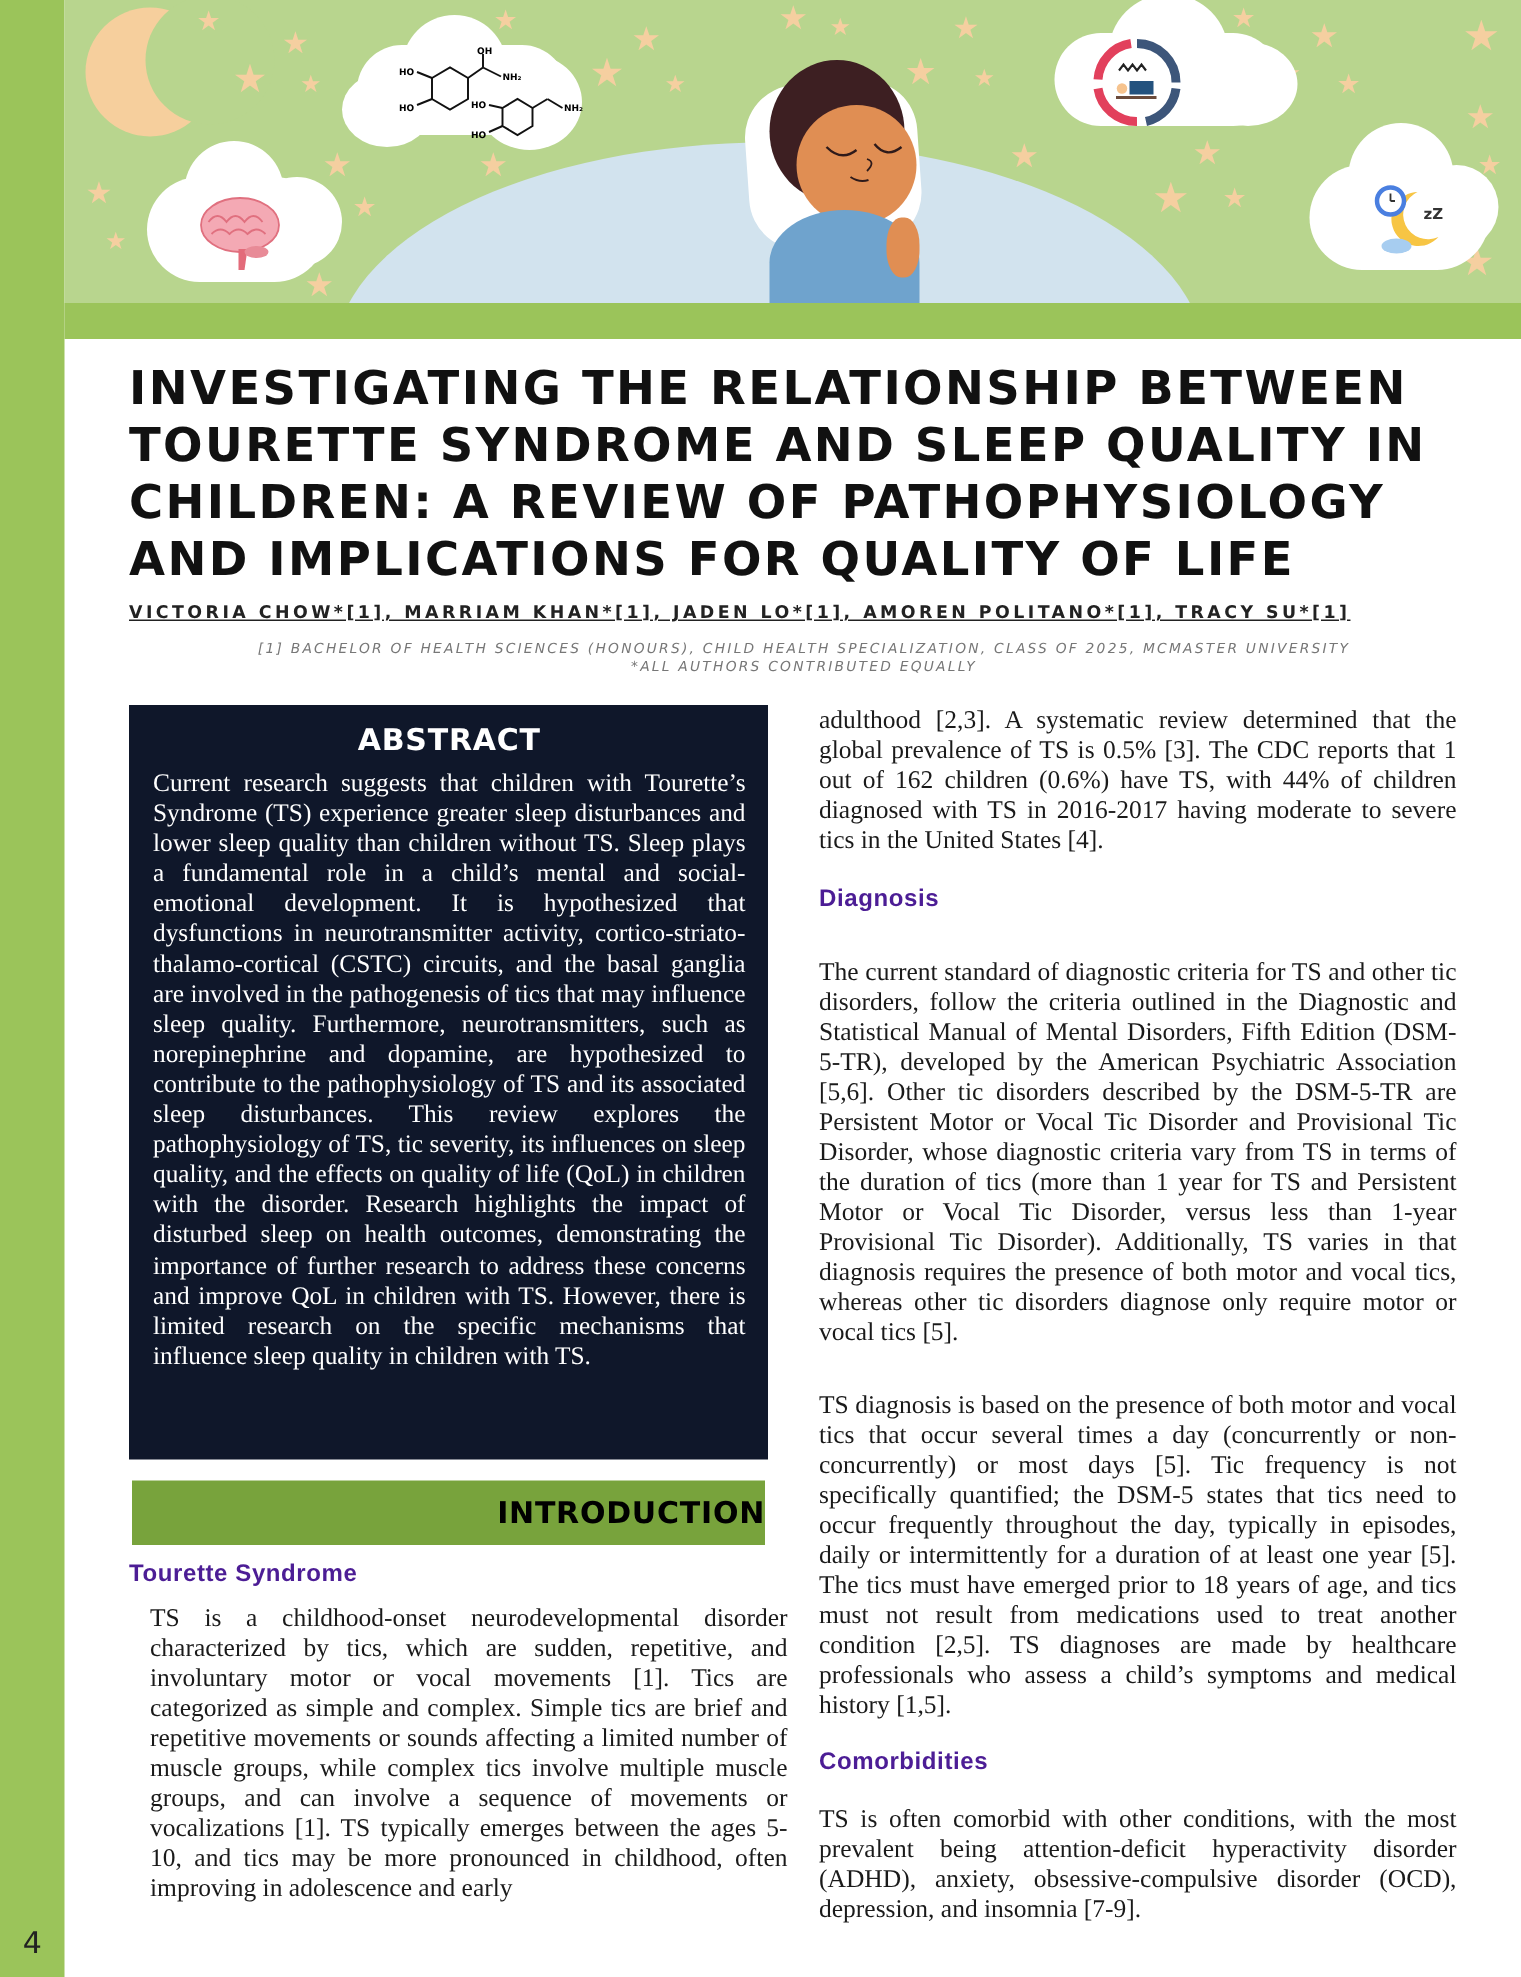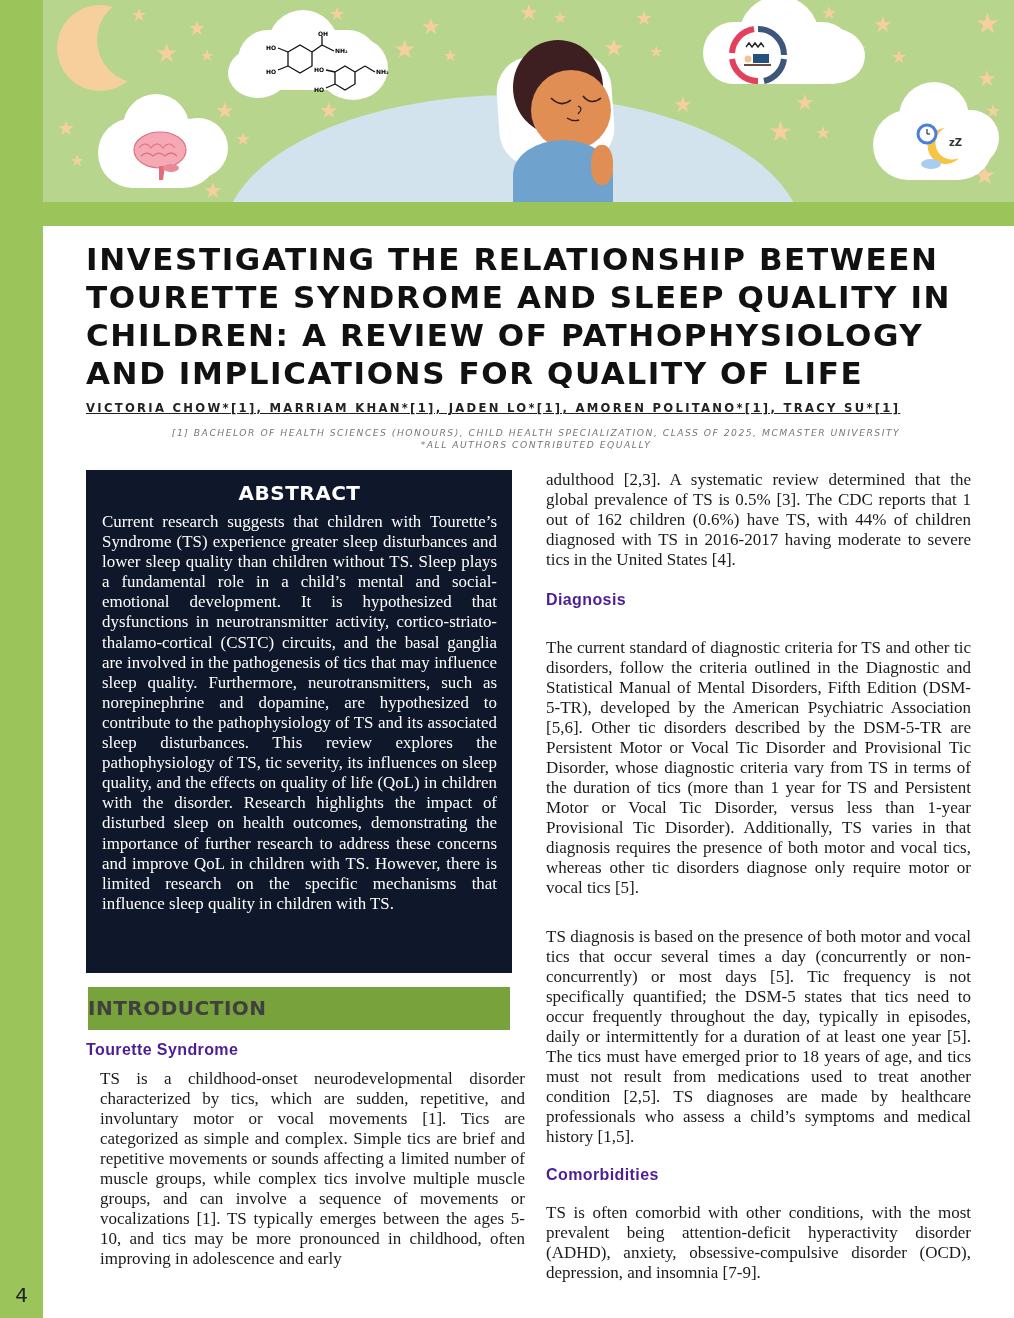--- a/index.html
+++ b/index.html
@@ -50,21 +50,21 @@
   .title { position: absolute; left: 86px; top: 240px; width: 880px; font-family: "DejaVu Sans", sans-serif; font-weight: bold; font-size: 31px; line-height: 38px; letter-spacing: 1.6px; color: #111; }
   .authors { position: absolute; left: 86px; top: 401px; width: 900px; font-family: "DejaVu Sans", sans-serif; font-weight: bold; font-size: 11.6px; letter-spacing: 2.3px; color: #222; white-space: nowrap; text-decoration: underline; }
   .affil { position: absolute; left: 86px; top: 427px; width: 900px; font-family: "DejaVu Sans", sans-serif; font-style: italic; font-size: 9.2px; letter-spacing: 1.5px; color: #777; line-height: 12px; white-space: nowrap; text-align: center; }
 
   
   .abstract-box { position: absolute; left: 86px; top: 470px; width: 426px; height: 503px; background: #0f172a; padding: 8px 15px 0 16px; color: #ffffff; }
   .abstract-title { text-align: center; font-family: "DejaVu Sans", sans-serif; font-weight: bold; font-size: 20px; letter-spacing: 0.5px; height: 34px; line-height: 30px; }
   .abstract-text { font-size: 16.9px; line-height: 20.1px; text-align: justify; }
 
   
-  .intro-banner { position: absolute; left: 88px; top: 987px; width: 422px; height: 43px; background: #78a33c; color: #404040; text-align: left; font-family: "DejaVu Sans", sans-serif; font-weight: bold; font-size: 20px; line-height: 43px; letter-spacing: 0.5px; }
+  .intro-banner { position: absolute; left: 88px; top: 987px; width: 422px; height: 43px; background: #78a33c; color: #000000; text-align: right; font-family: "DejaVu Sans", sans-serif; font-weight: bold; font-size: 20px; line-height: 43px; letter-spacing: 0.5px; }
 
   .subhead { position: absolute; font-family: Liberation Sans, sans-serif; font-weight: bold; font-size: 16px; color: #4c1d95; letter-spacing: 0.4px; }
   .body-text { position: absolute; font-size: 17px; line-height: 20px; text-align: justify; color: #1a1a1a; }
   .body-text.lastline-left { text-align-last: left; margin-left: 14px; }
 
   .col-left-text { left: 86px; top: 1069px; width: 425px; }
   .col-right-1 { left: 546px; top: 470px; width: 425px; }
   .col-right-2 { left: 546px; top: 626px; width: 425px; margin-top: 12px; }
   .col-right-3 { left: 546px; top: 927px; width: 425px; }
   .col-right-4 { left: 546px; top: 1203px; width: 425px; }

